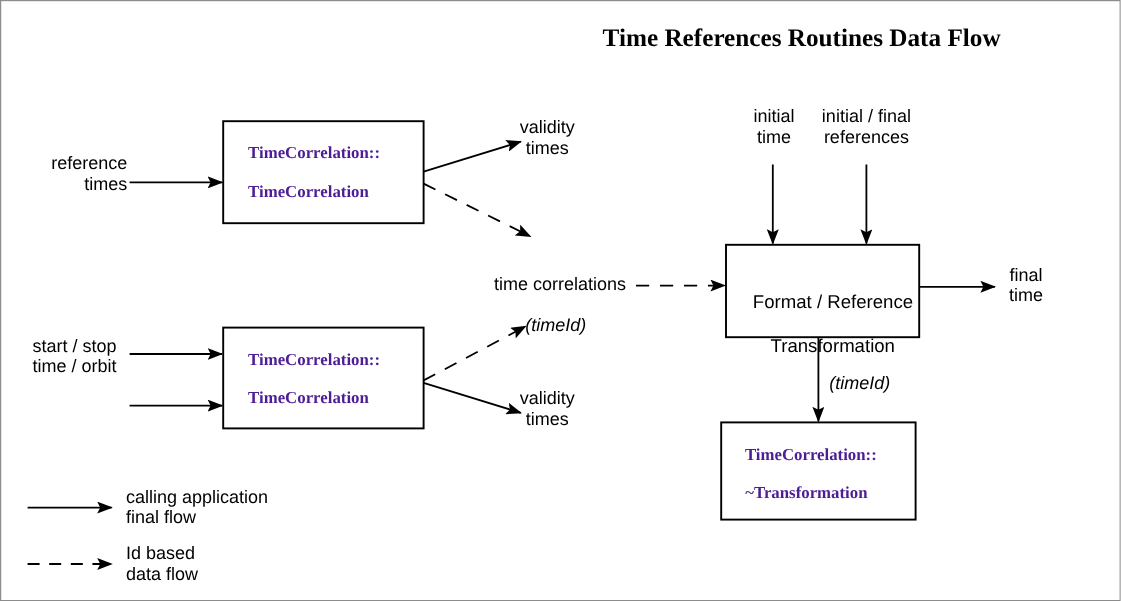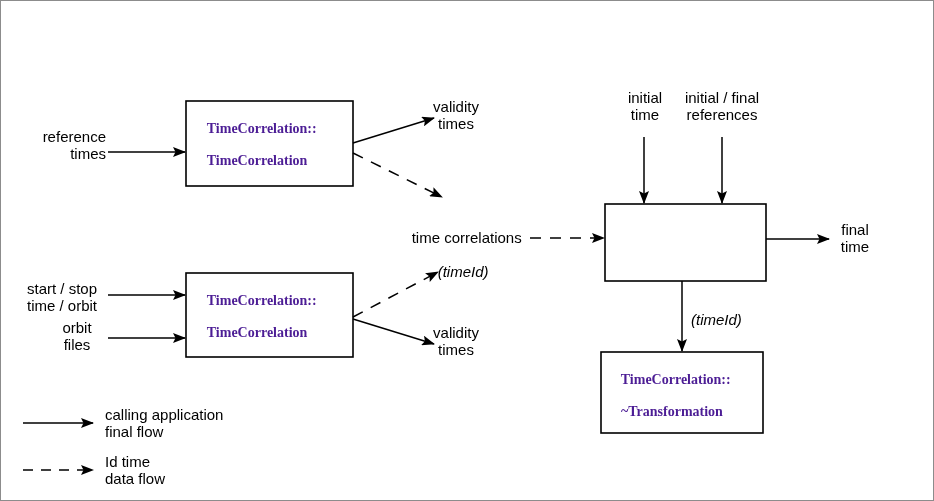--- a/index.html
+++ b/index.html
@@ -65,20 +65,21 @@
     font-size: 21px;
     color: #000000;
     white-space: pre;
   }
 </style>
 </head>
 <body>
 
 <div id="canvas">
 
+  <div id="page-title">Time References Routines Data Flow</div>
 
   <svg id="diagram-svg" viewBox="0 0 934 501">
     <defs>
       <marker id="ah" markerWidth="13" markerHeight="10" refX="12" refY="5" orient="auto" markerUnits="userSpaceOnUse">
         <path d="M0,0 L13,5 L0,10 L2.5,5 Z" fill="#000"></path>
       </marker>
     </defs>
 
     <g stroke="#000" fill="none" stroke-width="1.6">
 
@@ -125,20 +126,24 @@
   <div class="boxtext" style="left:192px; top:104px;">
     <span>TimeCorrelation::</span><br>
     <span>TimeCorrelation</span>
   </div>
 
   <div class="boxtext" style="left:192px; top:276px;">
     <span>TimeCorrelation::</span><br>
     <span>TimeCorrelation</span>
   </div>
 
+  <div class="plaintext" style="left:604px; top:225px; width:161px;">
+    <span>Format / Reference</span><br>
+    <span>Transformation</span>
+  </div>
 
   <div class="boxtext" style="left:606px; top:355px;">
     <span>TimeCorrelation::</span><br>
     <span>~Transformation</span>
   </div>
 
   <div class="lbl right" style="left:0px; top:127px; width:105px;">reference
 times</div>
 
   <div class="lbl center" style="left:410px; top:97px; width:90px;">validity
@@ -157,24 +162,22 @@
 
   <div class="lbl center" style="left:662px; top:88px; width:118px;">initial / final
 references</div>
 
   <div class="lbl center" style="left:824px; top:220px; width:60px;">final
 time</div>
 
   <div class="lbl left" style="left:26px; top:279px;">start / stop
 time / orbit</div>
 
-  <div class="lbl center" style="left:47px; top:318px; width:58px;">orbit
-files</div>
 
   <div class="lbl ital" style="left:690px; top:310px;">(timeId)</div>
 
   <div class="lbl left" style="left:104px; top:405px;">calling application
 final flow</div>
 
-  <div class="lbl left" style="left:104px; top:452px;">Id time
+  <div class="lbl left" style="left:104px; top:452px;">Id based
 data flow</div>
 
 </div>
 
 </body></html>

